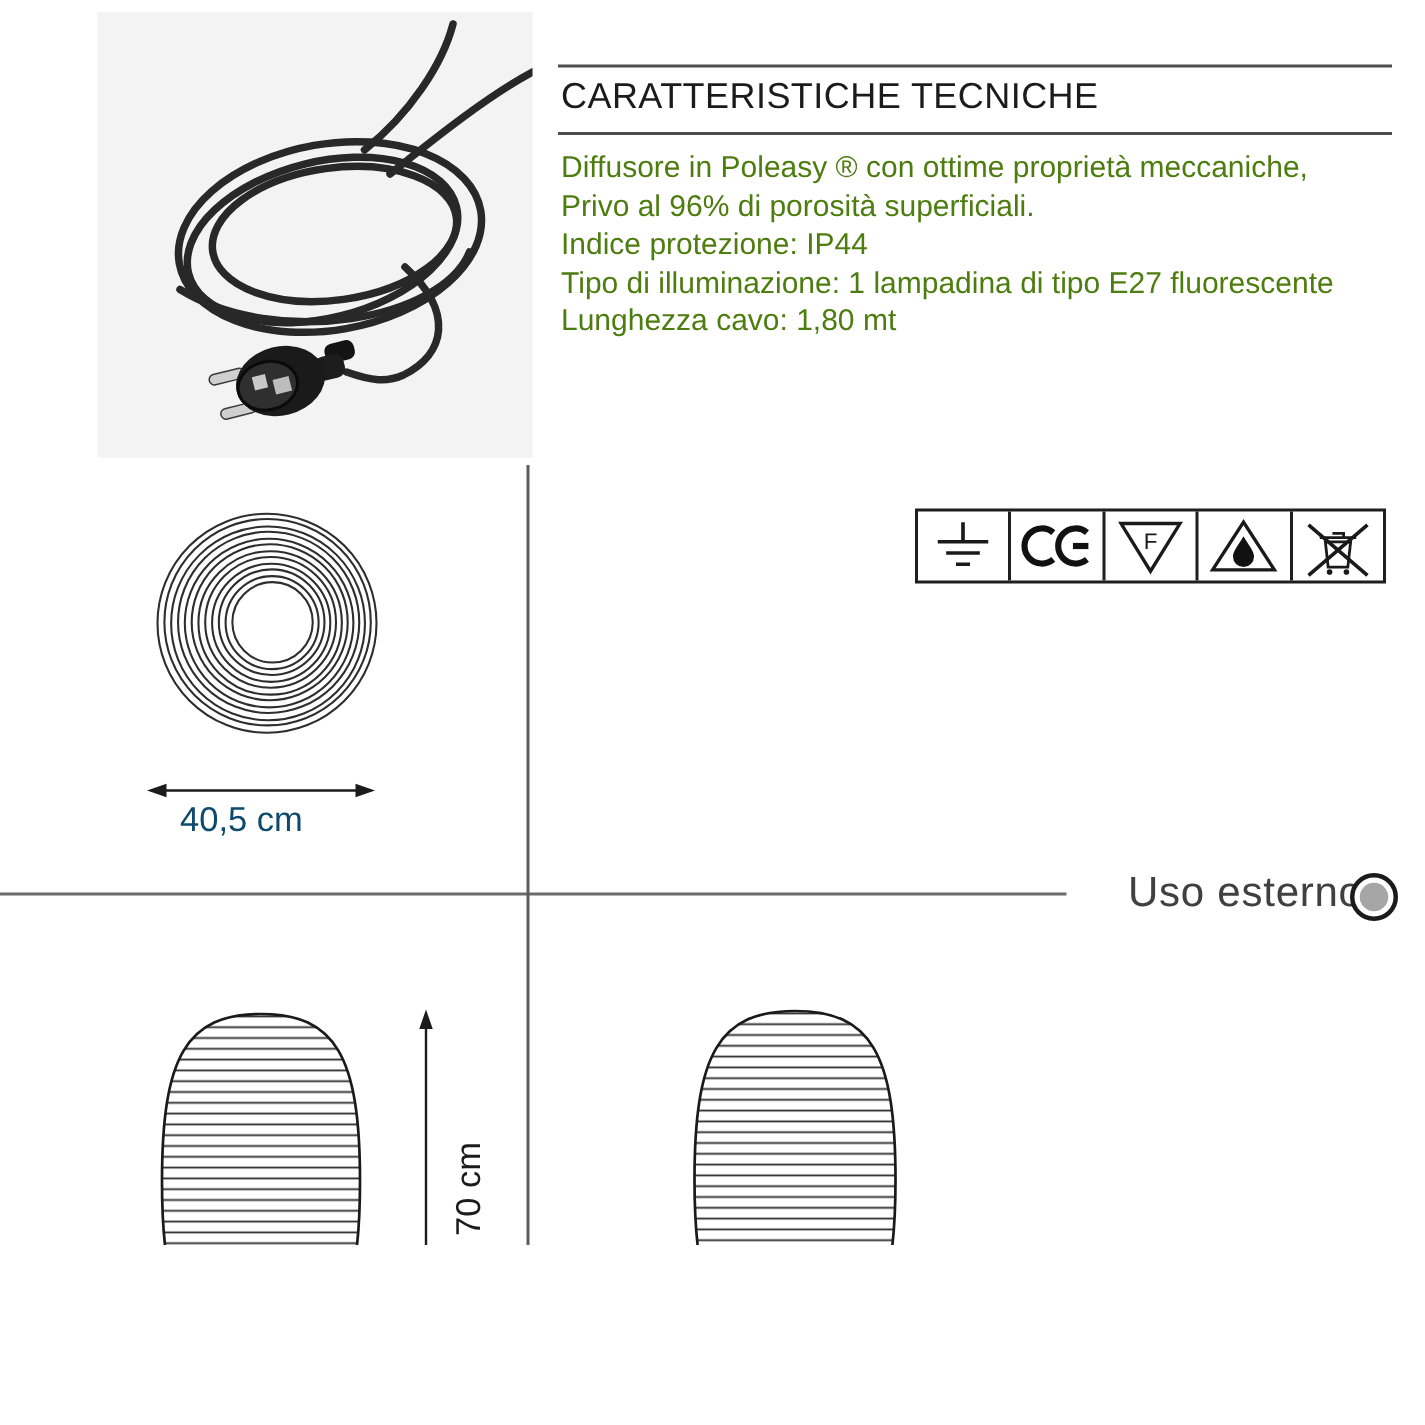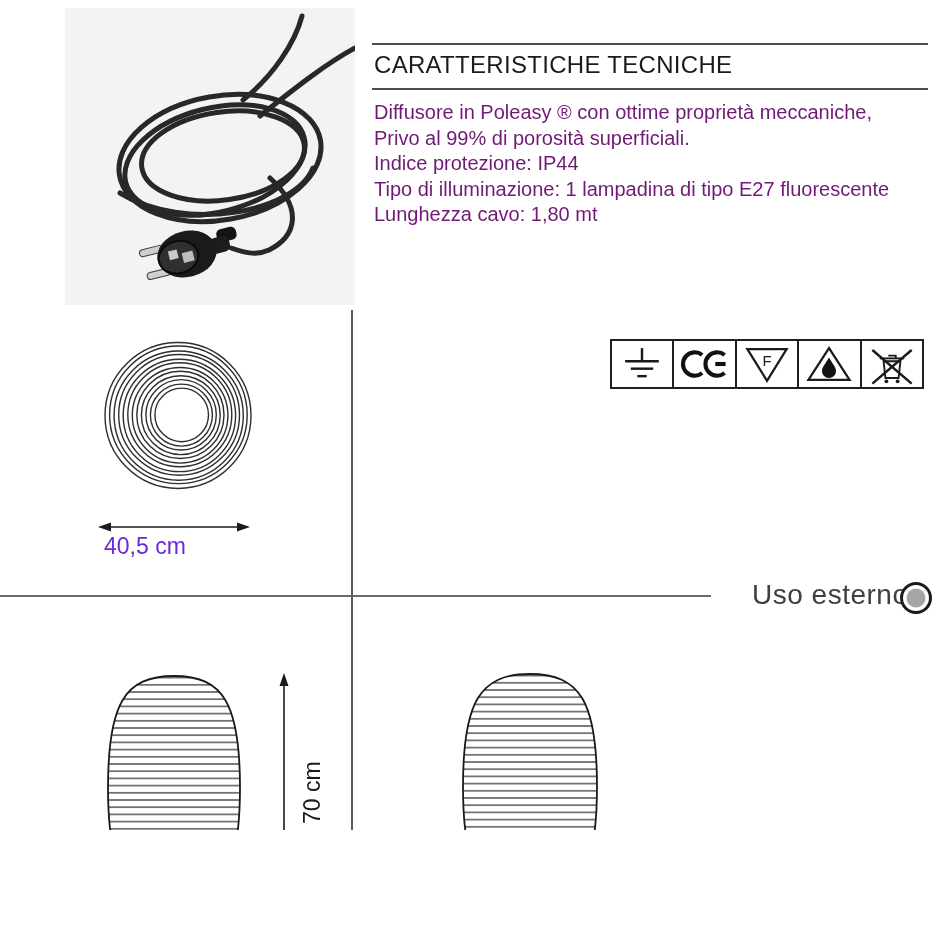--- a/index.html
+++ b/index.html
@@ -9,29 +9,29 @@
   }
   .abs{position:absolute;}
   
   .photo{left:65px;top:8px;width:290px;height:297px;background:#f3f3f3;}
   
   .rule{left:372px;width:556px;height:2px;background:#4d4d4d;}
   .rule1{top:43px;}
   .rule2{top:88px;}
   .title{left:374px;top:51px;font-size:24px;letter-spacing:.3px;color:#1b1b1b;white-space:nowrap;}
   .specs{left:374px;top:100px;width:572px;}
-  .spec-line{font-size:20px;line-height:25.6px;white-space:nowrap;color:#701a75;}
+  .spec-line{font-size:20px;line-height:25.6px;white-space:nowrap;color:#4d7c0f;}
   
   .cert-table{left:610px;top:339px;width:314px;height:50px;display:flex;border:2px solid #1f1f1f;box-sizing:border-box;background:#fff;}
   .cert-cell{flex:1;display:flex;align-items:center;justify-content:center;border-left:2px solid #1f1f1f;}
   .cert-cell:first-child{border-left:none;}
   
   .coil-svg{left:103px;top:338px;}
   .dim-h-svg{left:96px;top:518px;}
-  .dim-h-label{left:104px;top:533px;width:140px;font-size:23px;color:#6d28d9;}
+  .dim-h-label{left:91px;top:533px;width:140px;text-align:center;font-size:23px;color:#0c4a6e;}
   
   .divider-h{left:0;top:595px;width:711px;height:2px;background:#6b6b6b;}
   .divider-v{left:351px;top:310px;width:2px;height:640px;background:#5c5c5c;}
   .uso-label{left:752px;top:579px;font-size:28px;color:#404040;letter-spacing:.5px;white-space:nowrap;}
   .uso-dot{left:898px;top:580px;}
   
   .lamp-a{left:106px;top:674px;}
   .lamp-b{left:461px;top:672px;}
   .dim-v-svg{left:275px;top:671px;}
   .dim-v-label{left:299px;top:824px;font-size:23px;color:#1b1b1b;transform:rotate(-90deg);transform-origin:0 0;white-space:nowrap;}
@@ -65,21 +65,21 @@
       </g>
     </svg>
   </div>
 
   <div class="abs rule rule1"></div>
   <div class="abs title">CARATTERISTICHE TECNICHE</div>
   <div class="abs rule rule2"></div>
 
   <div class="abs specs">
     <div class="spec-line">Diffusore in Poleasy ® con ottime proprietà meccaniche,</div>
-    <div class="spec-line">Privo al 99% di porosità superficiali.</div>
+    <div class="spec-line">Privo al 96% di porosità superficiali.</div>
     <div class="spec-line">Indice protezione: IP44</div>
     <div class="spec-line">Tipo di illuminazione: 1 lampadina di tipo E27 fluorescente</div>
     <div class="spec-line">Lunghezza cavo: 1,80 mt</div>
   </div>
 
   <div class="abs cert-table">
     <div class="cert-cell">
       <svg width="58" height="44" viewBox="0 0 62 46">
         <g stroke="#1a1a1a" stroke-width="2.6" fill="none">
           <line x1="31" y1="6" x2="31" y2="20"></line>

